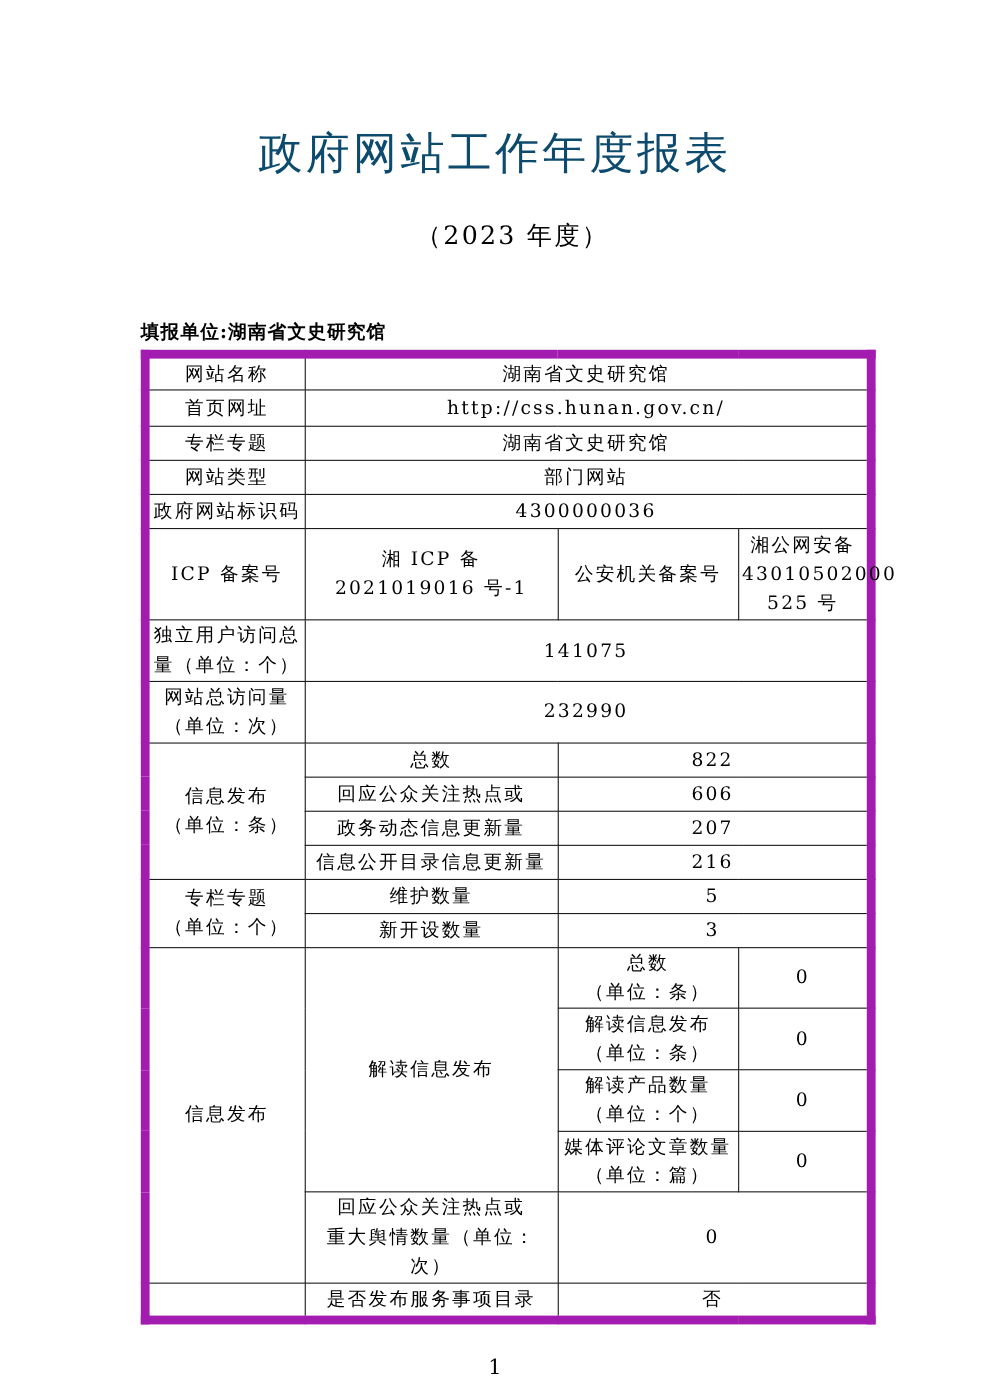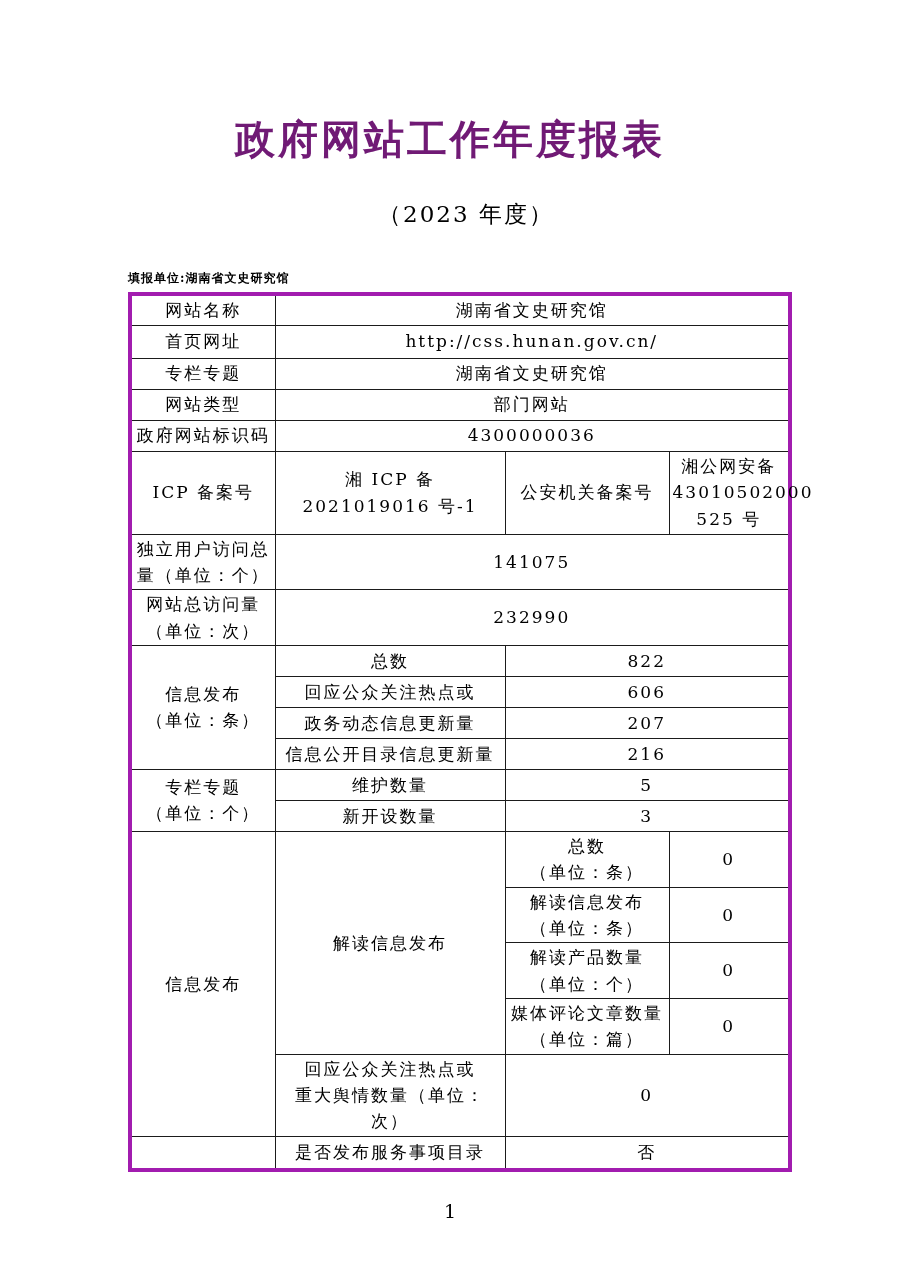--- a/index.html
+++ b/index.html
@@ -9,44 +9,44 @@
     height: 1272px;
     font-family: "DejaVu Serif", "Liberation Serif", serif;
     color: #000000;
     position: relative;
     overflow: hidden;
   }
   .doc-title {
     margin-top: 112px;
     text-align: center;
     font-family: "Liberation Sans", "DejaVu Sans", sans-serif;
-    font-weight: 700;
+    font-weight: 400;
     font-size: 40px;
     letter-spacing: 3px;
-    color: #701a75;
+    color: #0c4a6e;
   }
   .doc-subtitle {
     margin-top: 32px;
     text-align: center;
     font-size: 23px;
     letter-spacing: 2px;
     padding-left: 32px;
   }
   .unit-line {
-    margin: 40px 0 5px 128px;
-    font-size: 12px;
+    margin: 60px 0 5px 128px;
+    font-size: 17px;
     font-weight: 700;
     letter-spacing: 1px;
   }
   table.report {
     margin-left: 128px;
     width: 660px;
     border-collapse: collapse;
     table-layout: fixed;
-    border: 4px solid #a21caf;
+    border: 8px solid #a21caf;
   }
   table.report td {
     border: 1px solid #1b1b1b;
     text-align: center;
     vertical-align: middle;
     font-size: 17px;
     letter-spacing: 2px;
     padding: 1px 3px;
     white-space: pre-line;
     line-height: 1.55;

